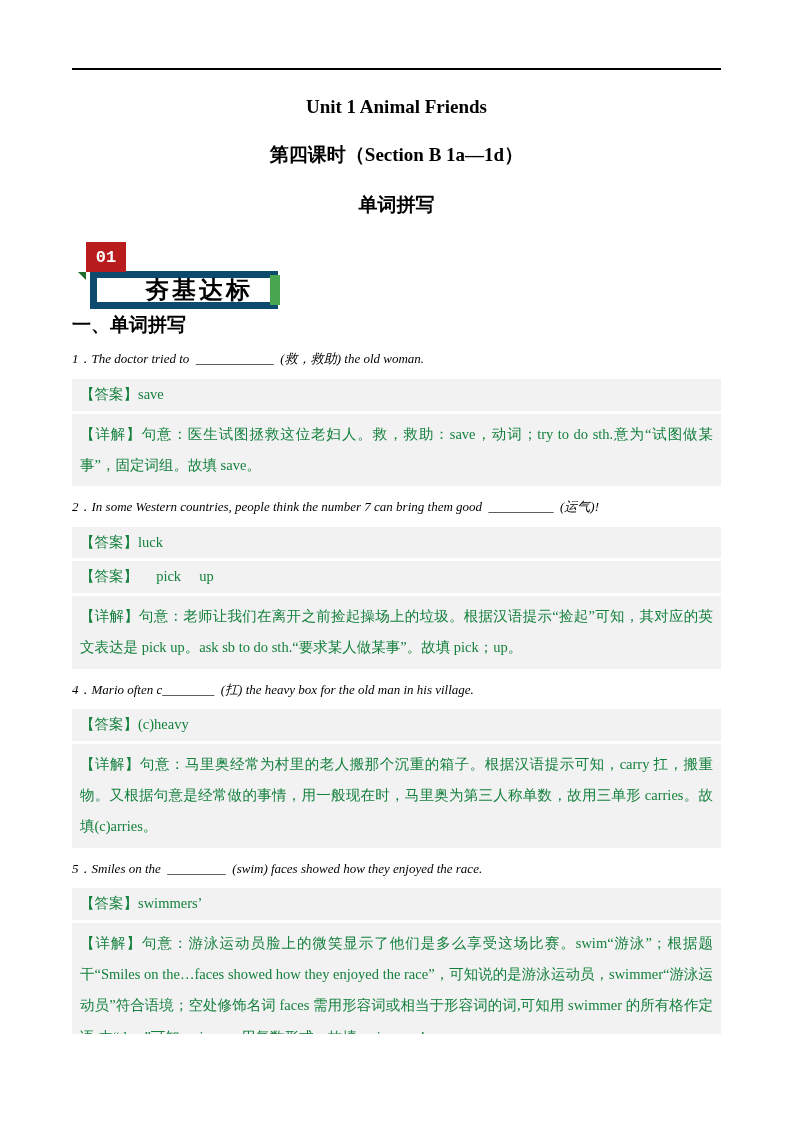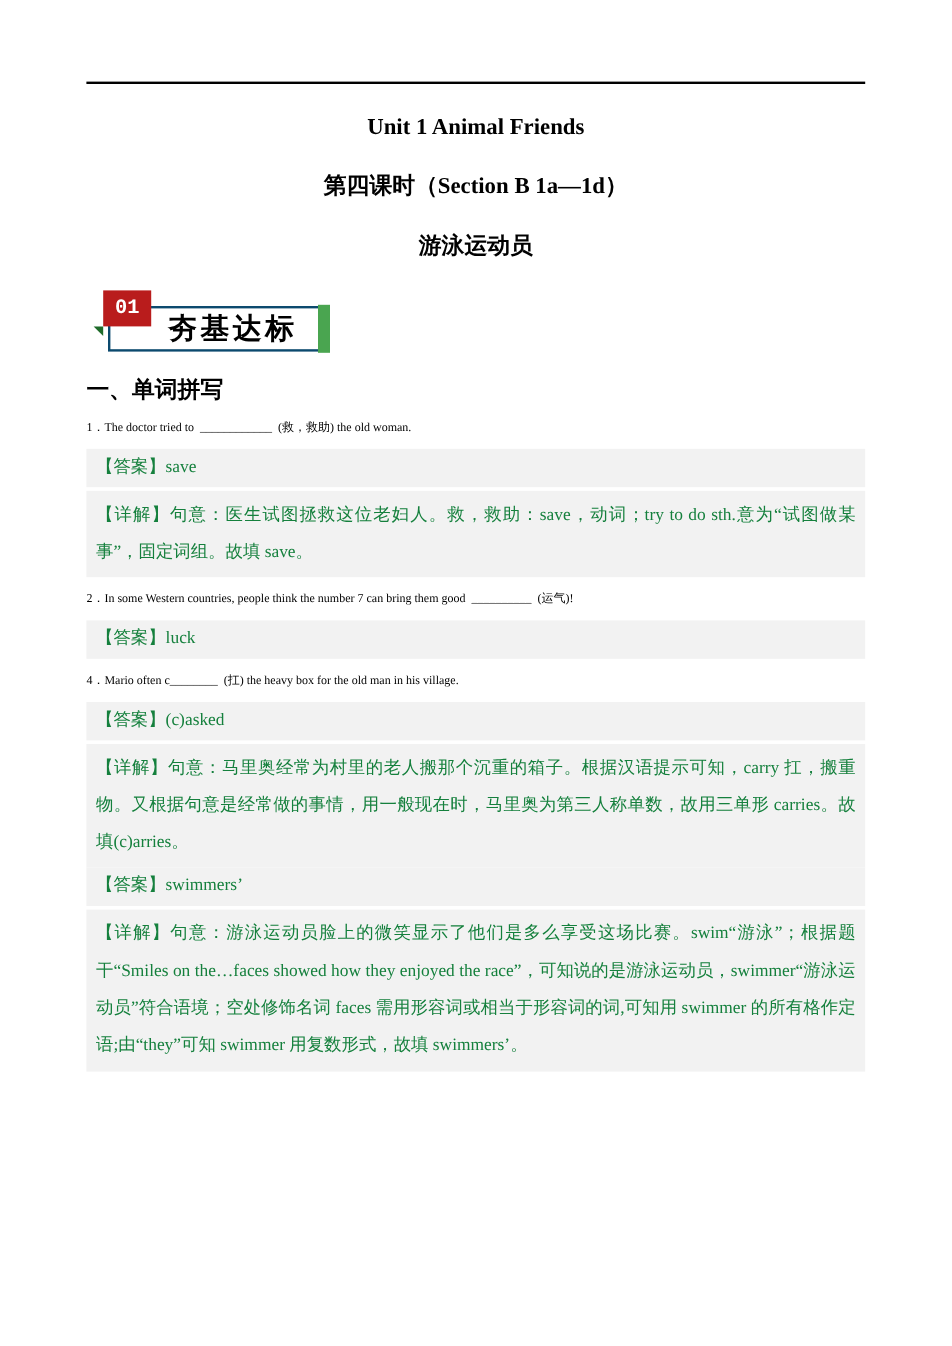--- a/index.html
+++ b/index.html
@@ -53,23 +53,23 @@
     left: 6px;
     top: 30px;
     width: 0; height: 0;
     border-top: 8px solid #1f6b2a;
     border-left: 8px solid transparent;
     z-index: 1;
   }
   .banner-box {
     position: absolute;
     left: 18px;
-    top: 13px;
+    top: 29px;
     height: 38px;
-    border: 2px solid #0c4a6e;
+    border: 7px solid #0c4a6e;
     background: #fff;
     display: flex;
     align-items: center;
     padding: 0 18px 0 48px;
   }
   .banner-text {
     font-family: "Liberation Sans", sans-serif;
     font-weight: bold;
     font-size: 24px;
     letter-spacing: 3px;
@@ -83,24 +83,25 @@
     bottom: -3px;
     width: 10px;
     background: #4aa550;
   }
   .part-heading {
     font-weight: bold;
     font-size: 19px;
     margin: 4px 0 10px 0;
   }
   .question {
-    font-size: 10px;
+    font-size: 13px;
     margin: 11px 0 9px 0;
     white-space: pre-wrap;
     line-height: 1.6;
+    font-style: italic;
   }
   .answer-block p {
     background: #f2f2f2;
     color: #15803d;
     font-size: 14.5px;
     padding: 5px 8px;
   }
   .answer {
     white-space: pre-wrap;
     margin-bottom: 3px;
@@ -113,21 +114,21 @@
 </style>
 </head>
 <body>
 
 <div class="page">
 
   <div class="top-rule"></div>
 
   <div class="doc-title">Unit 1 Animal Friends</div>
   <div class="doc-subtitle">第四课时（Section B 1a—1d）</div>
-  <div class="doc-subtitle2">游泳运动员</div>
+  <div class="doc-subtitle2">单词拼写</div>
 
   <div class="section-banner">
     <div class="badge">
       <span>01</span>
     </div>
     <div class="badge-fold"></div>
     <div class="banner-box">
       <span class="banner-text">夯基达标</span>
       <span class="banner-bar"></span>
     </div>
@@ -144,30 +145,35 @@
   </div>
 
   <div class="qa-group">
     <p class="question">2．In some Western countries, people think the number 7 can bring them good  __________  (运气)!</p>
     <div class="answer-block">
       <p class="answer">【答案】luck</p>
     </div>
   </div>
 
   <div class="qa-group">
+    <div class="answer-block">
+      <p class="answer">【答案】     pick     up</p>
+      <p class="detail">【详解】句意：老师让我们在离开之前捡起操场上的垃圾。根据汉语提示“捡起”可知，其对应的英文表达是 pick up。ask sb to do sth.“要求某人做某事”。故填 pick；up。</p>
+    </div>
   </div>
 
   <div class="qa-group">
     <p class="question">4．Mario often c________  (扛) the heavy box for the old man in his village.</p>
     <div class="answer-block">
-      <p class="answer">【答案】(c)asked</p>
+      <p class="answer">【答案】(c)heavy</p>
       <p class="detail">【详解】句意：马里奥经常为村里的老人搬那个沉重的箱子。根据汉语提示可知，carry 扛，搬重物。又根据句意是经常做的事情，用一般现在时，马里奥为第三人称单数，故用三单形 carries。故填(c)arries。</p>
     </div>
   </div>
 
   <div class="qa-group">
+    <p class="question">5．Smiles on the  _________  (swim) faces showed how they enjoyed the race.</p>
     <div class="answer-block">
       <p class="answer">【答案】swimmers’</p>
       <p class="detail">【详解】句意：游泳运动员脸上的微笑显示了他们是多么享受这场比赛。swim“游泳”；根据题干“Smiles on the…faces showed how they enjoyed the race”，可知说的是游泳运动员，swimmer“游泳运动员”符合语境；空处修饰名词 faces 需用形容词或相当于形容词的词,可知用 swimmer 的所有格作定语;由“they”可知 swimmer 用复数形式，故填 swimmers’。</p>
     </div>
   </div>
 
 </div>
 
 </body></html>

